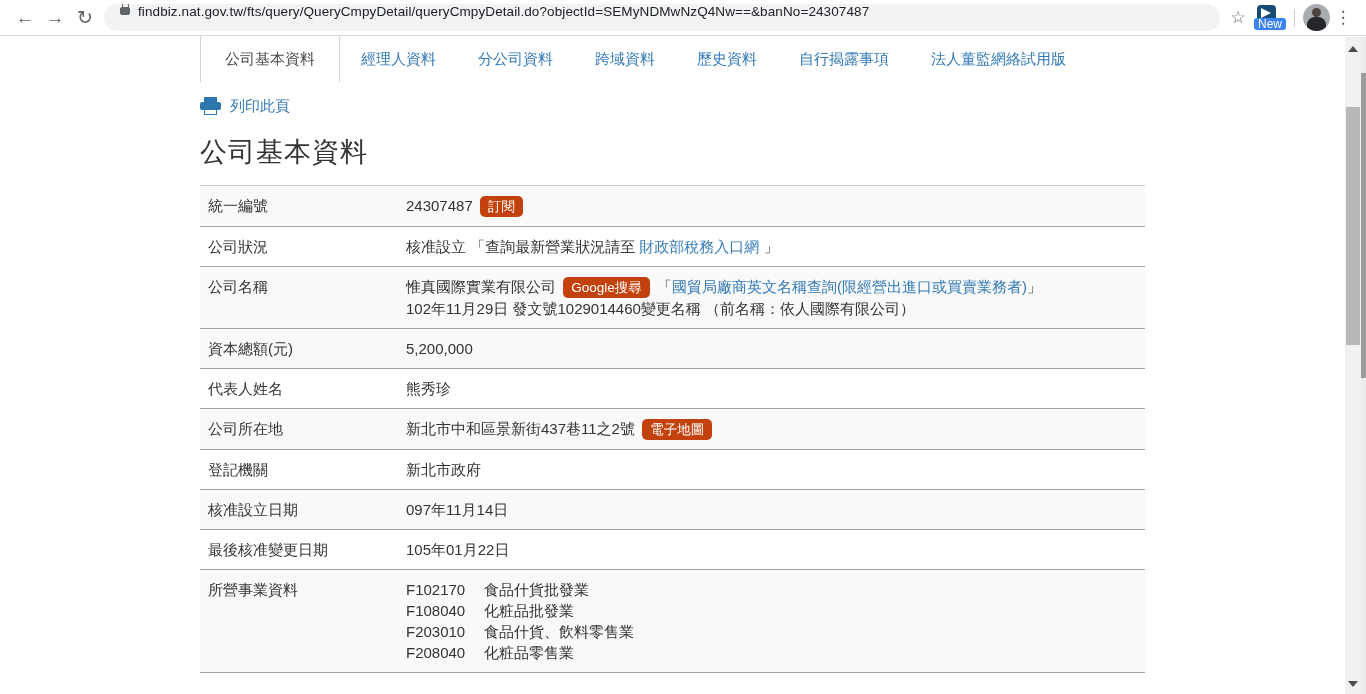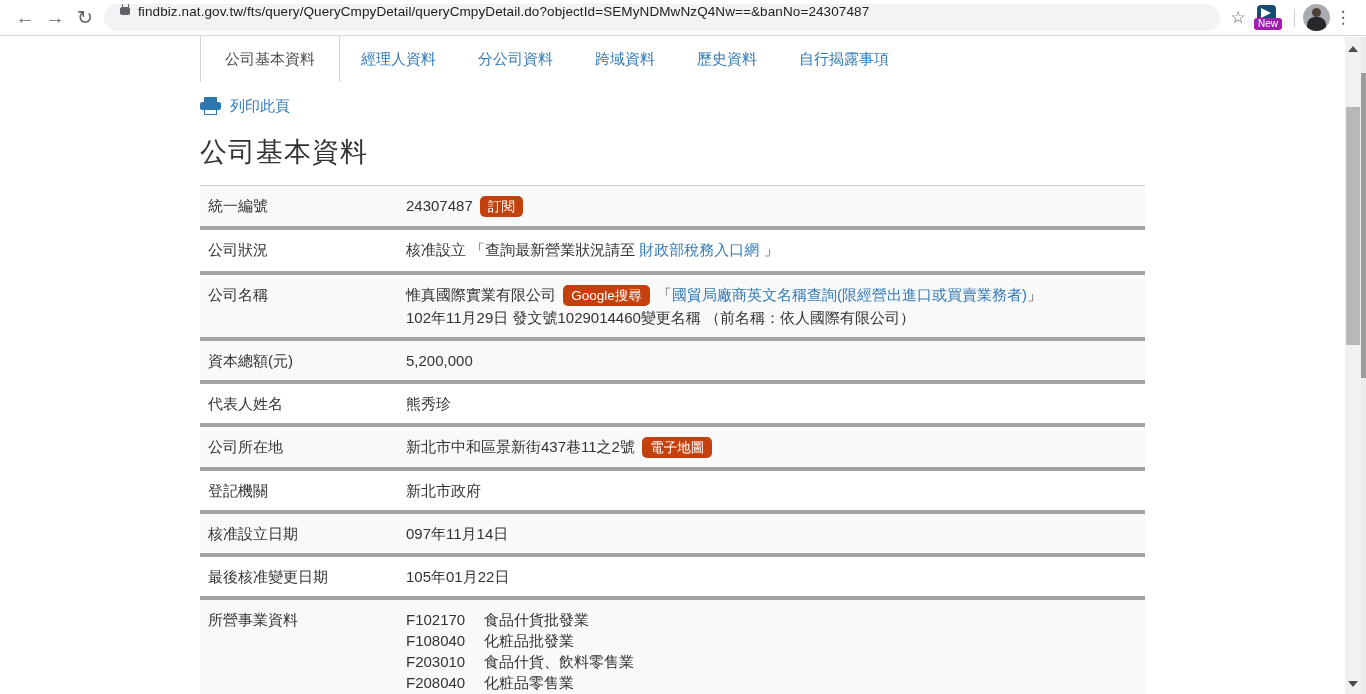--- a/index.html
+++ b/index.html
@@ -17,22 +17,22 @@
     position:relative; margin:3px 8px 0 2px; flex:0 0 auto; background:#5f6368; }
   .lock:before { content:""; position:absolute; top:-6px; left:1px; width:5px; height:5px;
     border:1.5px solid #5f6368; border-bottom:none; border-radius:4px 4px 0 0; }
   .url { font-size:13.5px; color:#202124; white-space:nowrap; letter-spacing:.1px; }
   .star { color:#5f6368; font-size:17px; width:28px; text-align:center; flex:0 0 auto; }
   .ext { position:relative; width:26px; height:26px; margin:0 6px 0 2px; flex:0 0 auto; }
   .ext-sq { position:absolute; top:0; left:3px; width:19px; height:17px; background:#174b74;
     border-radius:4px; }
   .ext-arrow { position:absolute; top:3px; left:7px; width:0; height:0;
     border-left:10px solid #fff; border-top:5px solid transparent; border-bottom:5px solid transparent; }
-  .newb { position:absolute; left:0; top:13px; background:#a21caf; color:#fff;
-    font-size:10px; line-height:12px; padding:0 4px; border-radius:3px; }
+  .newb { position:absolute; left:0; top:13px; background:#3b82f6; color:#fff;
+    font-size:12px; line-height:12px; padding:0 4px; border-radius:3px; }
   .chrome-sep { width:1px; height:18px; background:#d0d0d0; margin:0 8px; }
   .avatar { width:27px; height:27px; border-radius:50%; flex:0 0 auto; position:relative;
     background:#a9adb2; overflow:hidden; }
   .avatar:before { content:""; position:absolute; top:4px; left:9px; width:9px; height:9px;
     border-radius:50%; background:#4d4239; }
   .avatar:after { content:""; position:absolute; top:13px; left:4px; width:19px; height:14px;
     border-radius:8px 8px 0 0; background:#26272b; }
   .dots { color:#5f6368; font-size:17px; width:26px; text-align:center; flex:0 0 auto; }
 
   
@@ -47,30 +47,30 @@
   .printrow { margin-top:13px; display:flex; align-items:center; gap:9px; height:22px; }
   .printer { position:relative; width:21px; height:18px; flex:0 0 auto; }
   .printer .p-top { position:absolute; top:0; left:4px; width:13px; height:5px; background:#2e77ae; }
   .printer .p-body { position:absolute; top:5px; left:0; width:21px; height:8px; background:#2e77ae; border-radius:2px; }
   .printer .p-out { position:absolute; top:12px; left:4px; width:13px; height:6px;
     background:#fff; border:1.5px solid #2e77ae; }
   .printrow a { color:#337ab7; font-size:15px; text-decoration:none; }
   h1 { font-size:27px; font-weight:400; color:#333; margin:17px 0 15px 0; letter-spacing:1px; }
 
   .dtable { width:945px; border-top:1px solid #c9c9c9; font-size:15px; color:#333; }
-  .row { display:flex; border-bottom:4px solid #a3a3a3; padding:9px 8px; line-height:21px; }
+  .row { display:flex; border-bottom:1px solid #a3a3a3; padding:9px 8px; line-height:21px; }
   .row.striped { background:#f9f9f9; }
   .row .label { width:198px; flex:0 0 auto; }
   .row .value { flex:1 1 auto; }
   .badge { display:inline-block; background:#c2410c; color:#fff; border-radius:5px;
     padding:0 8px; font-size:13.5px; line-height:21px; margin:0 3px; cursor:pointer; }
   a.inline-link { color:#337ab7; text-decoration:none; cursor:pointer; }
   .biz-line { display:flex; }
   .biz-code { width:78px; flex:0 0 auto; }
-  .muted-quote { color:#333;font-family:Liberation Mono, monospace; }
+  .muted-quote { color:#333; }
 
   
   .sb-frame { position:fixed; top:37px; right:5px; width:16px; height:657px; background:#f1f1f1; }
   .sb-frame .arr-up { position:absolute; top:9px; left:3px; width:0; height:0;
     border-left:5px solid transparent; border-right:5px solid transparent; border-bottom:6px solid #4d4d4d; }
   .sb-frame .arr-dn { position:absolute; bottom:7px; left:3px; width:0; height:0;
     border-left:5px solid transparent; border-right:5px solid transparent; border-top:6px solid #4d4d4d; }
   .sb-frame .thumb { position:absolute; top:70px; left:1px; width:14px; height:238px; background:#b8b8b8; }
   .sb-window { position:fixed; top:37px; right:0; width:5px; height:657px; background:#ececec; }
   .sb-window .thumb { position:absolute; top:36px; left:0; width:5px; height:305px; background:#9b9b9b; }
@@ -109,20 +109,23 @@
     </div>
   <div class="tab">
       <span>跨域資料</span>
     </div>
   <div class="tab">
       <span>歷史資料</span>
     </div>
   <div class="tab">
       <span>自行揭露事項</span>
     </div>
+  <div class="tab">
+      <span>法人董監網絡試用版</span>
+    </div>
 </div>
 
 <div class="content">
 
   <div class="printrow">
     <span class="printer">
       <span class="p-top"></span>
         <span class="p-body"></span>
         <span class="p-out"></span>
     </span>

